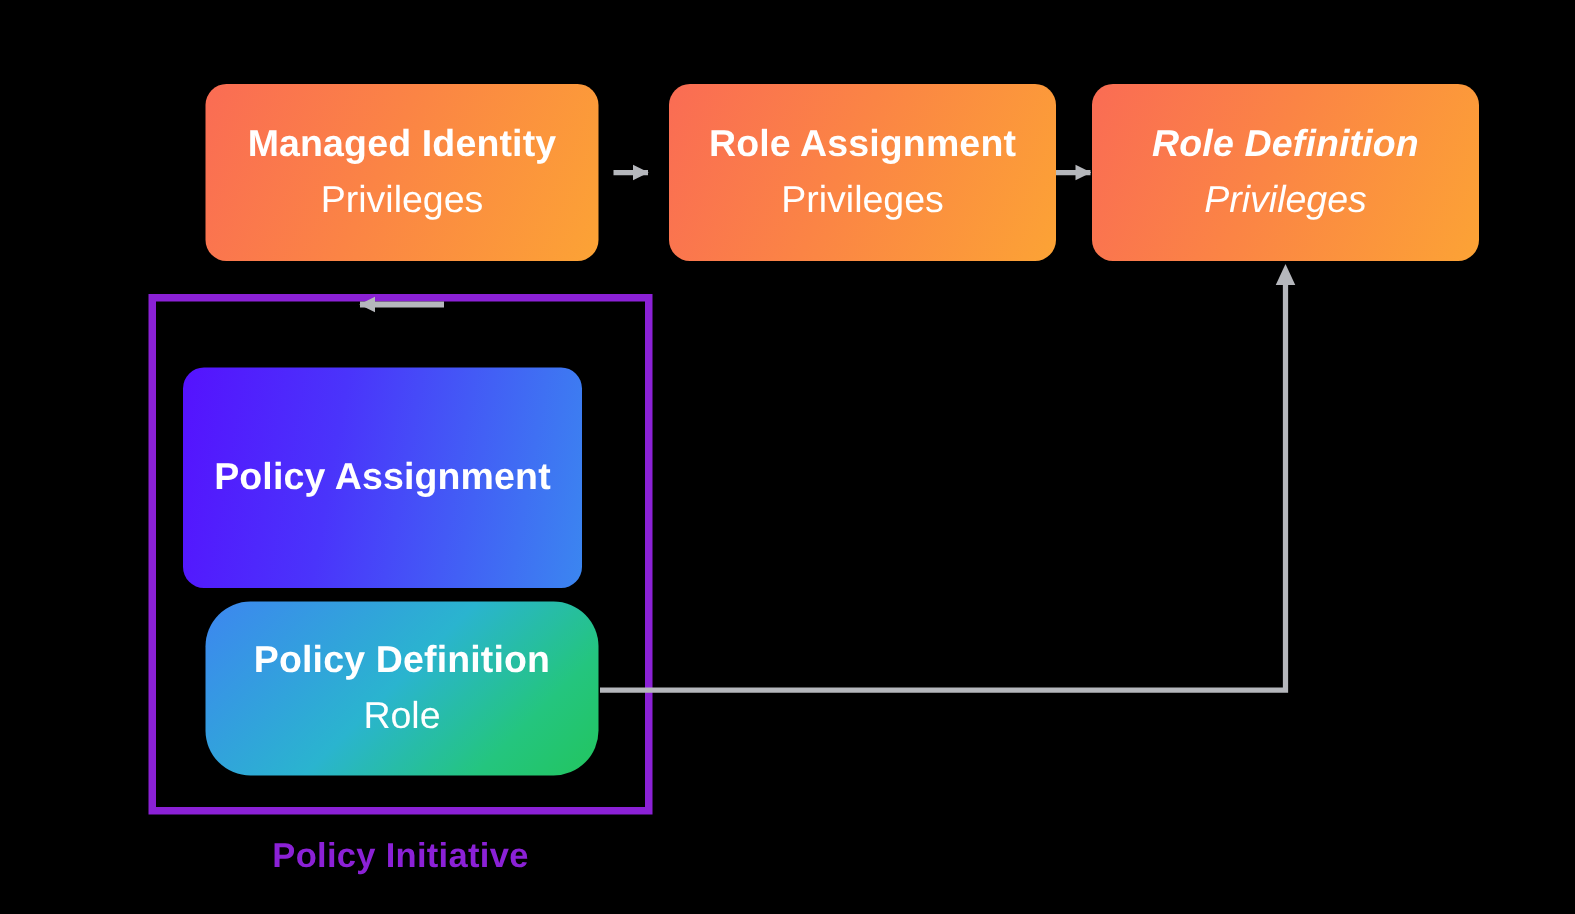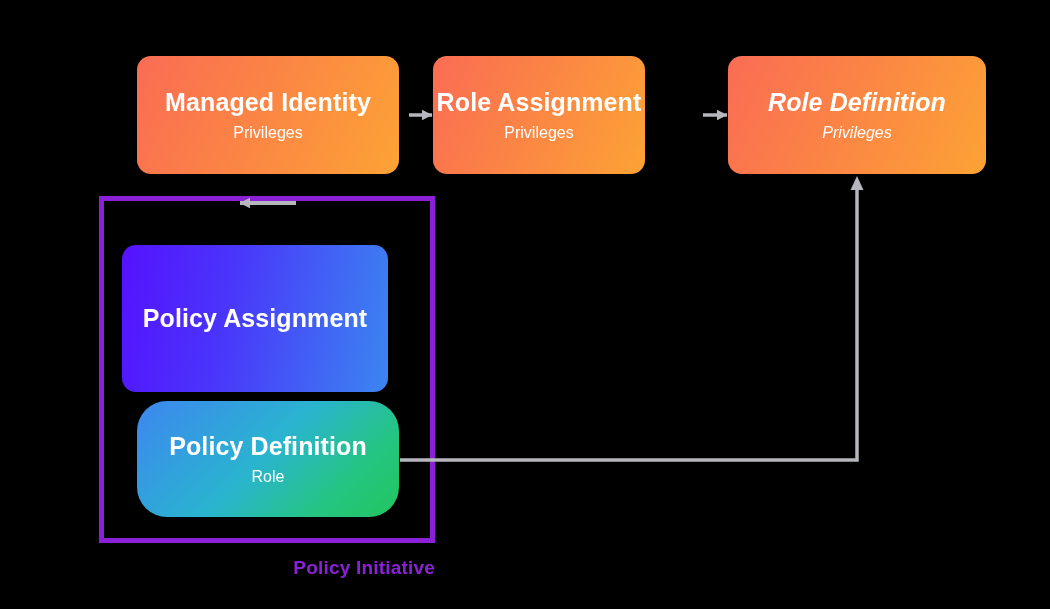--- a/index.html
+++ b/index.html
@@ -29,35 +29,35 @@
   .node .title {
     color: #ffffff;
     font-weight: bold;
     font-size: 25px;
     letter-spacing: 0.1px;
     line-height: 1.15;
     text-align: center;
   }
   .node .subtitle {
     color: #ffffff;
-    font-size: 16px;
+    font-size: 25px;
     font-weight: 400;
     line-height: 1.2;
     text-align: center;
     margin-top: 7px;
   }
   .node.single .title { margin: 0; }
 
   
   #node-managed-identity {
     left: 137px; top: 40px; width: 262px; height: 118px;
     background: linear-gradient(115deg, #fa6c54 0%, #fb8445 45%, #fca335 100%);
   }
   #node-role-assignment {
-    left: 433px; top: 40px; width: 212px; height: 118px;
+    left: 446px; top: 40px; width: 258px; height: 118px;
     background: linear-gradient(115deg, #fa6c54 0%, #fb8445 45%, #fca335 100%);
   }
   #node-role-definition {
     left: 728px; top: 40px; width: 258px; height: 118px;
     background: linear-gradient(115deg, #fa6c54 0%, #fb8445 45%, #fca335 100%);
     font-style: italic;
   }
   #node-policy-assignment {
     left: 122px; top: 229px; width: 266px; height: 147px;
     background: linear-gradient(100deg, #5512fe 0%, #4a34fb 38%, #3b86f0 100%);
@@ -74,24 +74,24 @@
     left: 99px; top: 180px;
     width: 336px; height: 347px;
     border: 5px solid #8b21d6;
     box-sizing: border-box;
     z-index: 1;
   }
   #initiative-label {
     position: absolute;
     left: 99px; top: 541px;
     width: 336px;
-    text-align: right;
+    text-align: center;
     color: #8b21d6;
     font-weight: bold;
-    font-size: 19px;
+    font-size: 23px;
     letter-spacing: 0.2px;
     z-index: 4;
   }
 
   
   #connectors {
     position: absolute;
     left: 0; top: 0;
     width: 1050px; height: 609px;
     z-index: 2;

